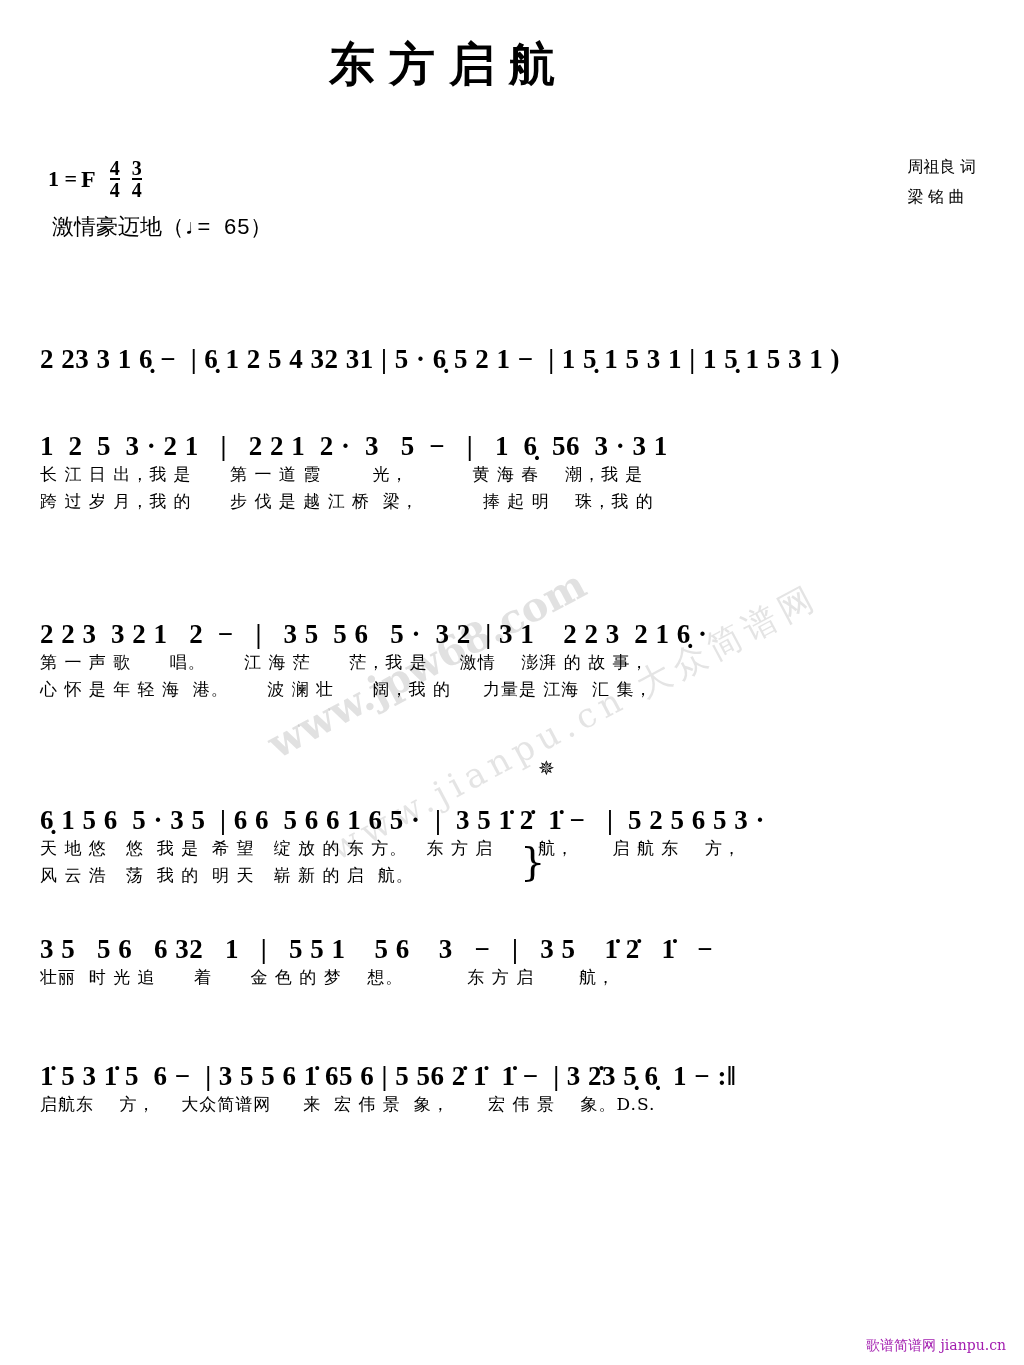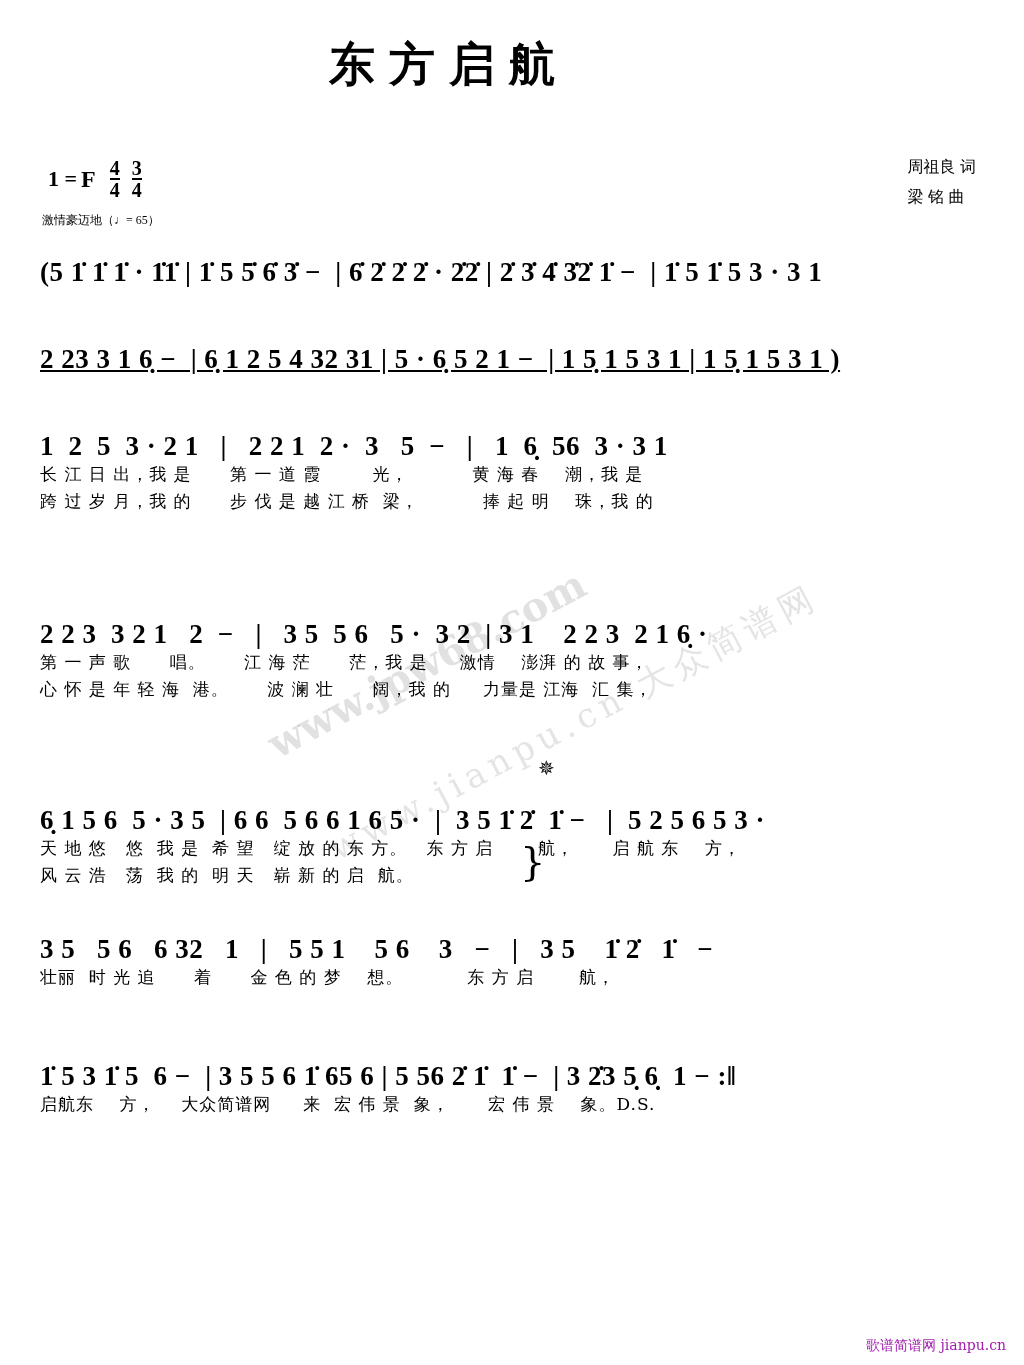--- a/index.html
+++ b/index.html
@@ -54,24 +54,24 @@
     flex-direction: column;
     align-items: center;
     line-height: 1.02;
     font-size: 20px;
     font-weight: bold;
     margin-right: 12px;
   }
   .frac .num { border-bottom: 0; }
   .tempo {
     position: absolute;
-    left: 42px;
+    left: 52px;
     top: 212px;
-    font-size: 12px;
-    font-family: Liberation Serif, serif;
+    font-size: 22px;
+    font-family: Liberation Mono, monospace;
   }
   .credits {
     position: absolute;
     right: 48px;
     top: 152px;
     text-align: left;
     font-size: 16px;
     font-family: Liberation Sans, sans-serif;
     line-height: 1.9;
   }
@@ -161,25 +161,22 @@
   <div class="tempo">激情豪迈地（♩= 65）</div>
 
   <div class="credits">
     <div>周祖良  词</div>
     <div>梁 铭 曲</div>
   </div>
 
   <div class="wm" style="left:250px; top:640px;">www.jpw68.com</div>
   <div class="wm2" style="left:300px; top:700px;">www.jianpu.cn 大众简谱网</div>
 
-  <div class="line" style="top:258px;">
-    <div class="notes">(5 1̇ 1̇ 1̇ · 1̇1̇ | 1̇ 5 5̇ 6̇ 3̇ −  | 6̇ 2̇ 2̇ 2̇ · 2̇2̇ | 2̇ 3̇ 4̇ 3̇2̇ 1̇ −  | 1̇ 5 1̇ 5 3 · 3 1</div>
-  </div>
-
-  <div class="line" style="top:345px;text-decoration:underline;">
+
+  <div class="line" style="top:345px;">
     <div class="notes">2 23 3 1 6̣ −  | 6̣ 1 2 5 4 32 31 | 5 · 6̣ 5 2 1 −  | 1 5̣ 1 5 3 1 | 1 5̣ 1 5 3 1 )</div>
   </div>
 
   <div class="line" style="top:432px;">
     <div class="notes">1  2  5  3 · 2 1   |   2 2 1  2 ·  3   5  −   |   1  6̣  56  3 · 3 1</div>
     <div class="lyric">长 江 日 出，我 是      第 一 道 霞        光，          黄 海 春    潮，我 是</div>
     <div class="lyric lyric2">跨 过 岁 月，我 的      步 伐 是 越 江 桥  梁，          捧 起 明    珠，我 的</div>
   </div>
 
   <div class="line" style="top:620px;">

